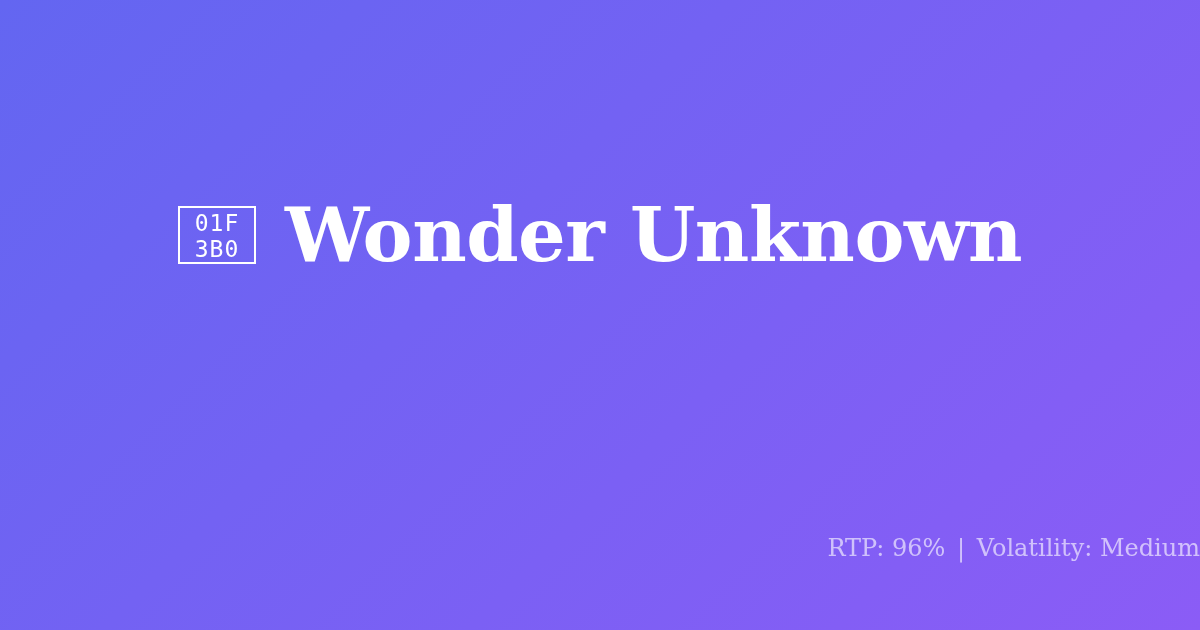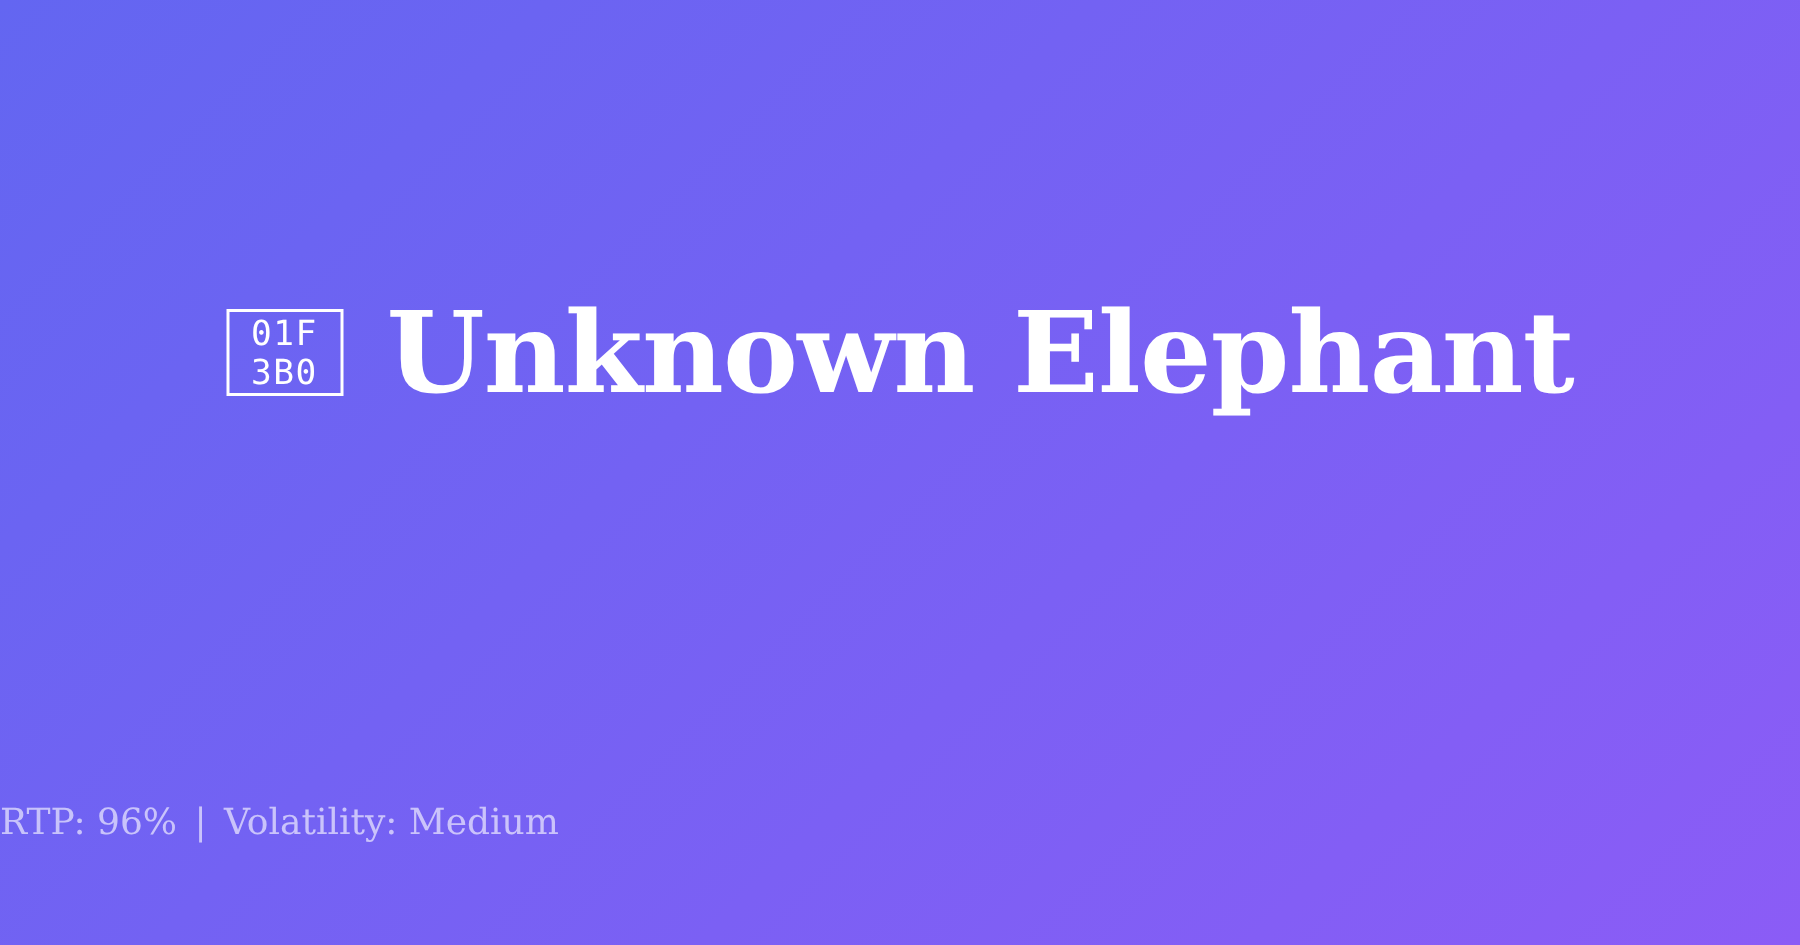--- a/index.html
+++ b/index.html
@@ -85,21 +85,21 @@
     line-height: 1;
     color: rgba(255, 255, 255, 0.82);
   }
 
   
   #footer {
     position: absolute;
     left: 0;
     right: 0;
     bottom: 70px;
-    text-align: left;
+    text-align: right;
     font-family: "DejaVu Serif", "Liberation Serif", serif;
     font-size: 24px;
     line-height: 1;
     color: rgba(255, 255, 255, 0.62);
   }
 
   #footer .sep { padding: 0 4px; }
 </style>
 </head>
 <body>
@@ -108,21 +108,21 @@
 
   <div id="hero">
 
     <div id="title-row">
 
       <span id="glyph-box">
         <span class="hexrow">01F</span>
         <span class="hexrow">3B0</span>
       </span>
 
-      <h1 id="title">Unknown Elephant</h1>
+      <h1 id="title">Wonder Unknown</h1>
     </div>
 
   </div>
 
   <div id="footer">
     <span>RTP:</span>
     <span>96%</span>
     <span class="sep">|</span>
     <span>Volatility:</span>
     <span>Medium</span>

